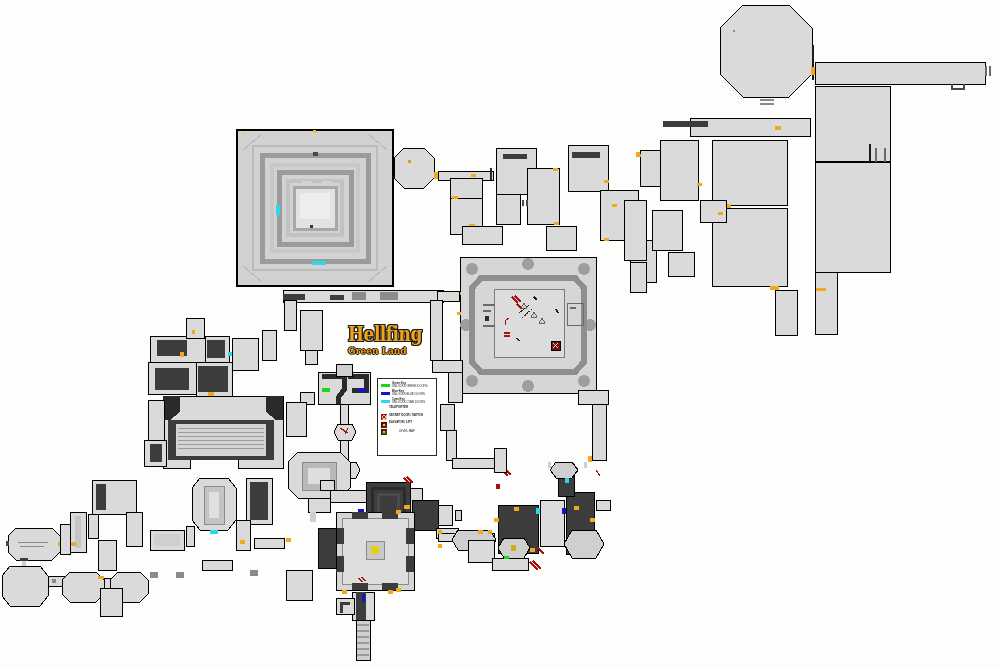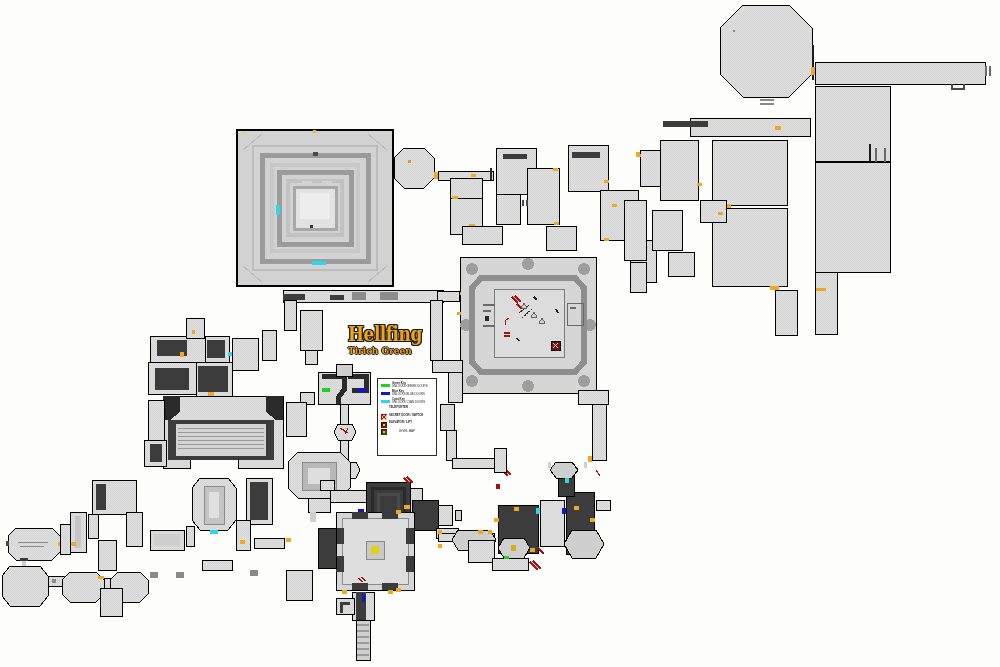--- a/index.html
+++ b/index.html
@@ -475,21 +475,21 @@
     <rect x="630" y="262" width="16" height="30" fill="url(#floorTex)" stroke="#000" stroke-width="1"></rect>
     <rect x="652" y="210" width="30" height="40" fill="url(#floorTex)" stroke="#000" stroke-width="1"></rect>
     <rect x="668" y="252" width="26" height="24" fill="url(#floorTex)" stroke="#000" stroke-width="1"></rect>
     <rect x="636" y="154" width="5" height="3" fill="#f0a81e"></rect>
   </g>
 
 </svg>
 
 <div id="title-logo">
   <span id="title-main">Hellfing</span>
-  <span id="title-sub">Tirich Green</span>
+  <span id="title-sub">Green Land</span>
 </div>
 
 <div id="legend">
 
   <div class="lg-row">
     <span class="lg-sw" style="background:#1fd41f"></span>
     <span class="lg-tx">
       <b>Green Key</b>
       <i>UNLOCKS GREEN DOORS</i>
     </span>

